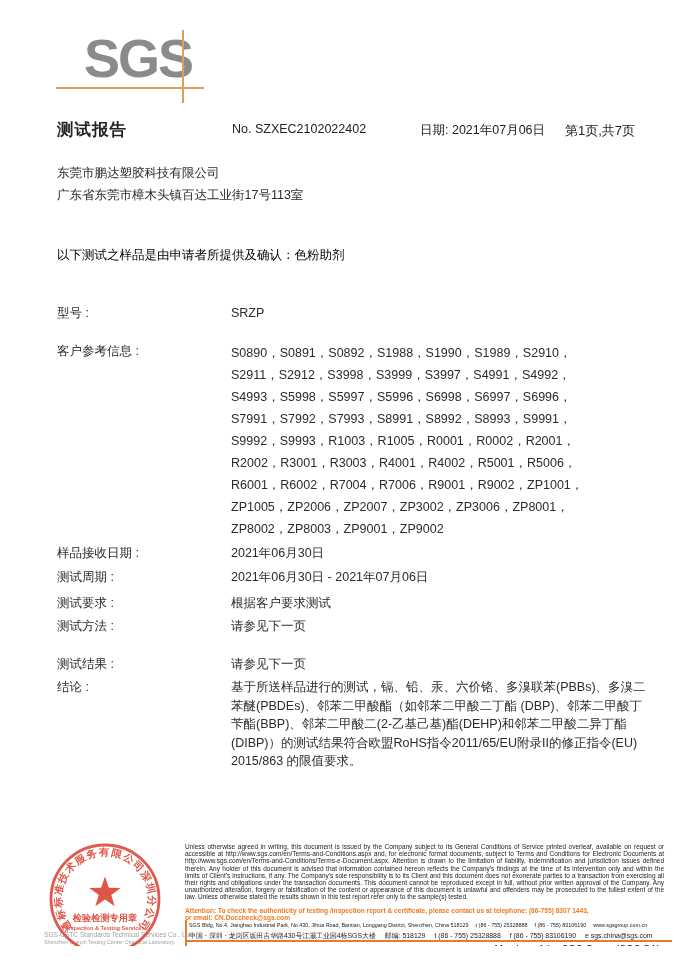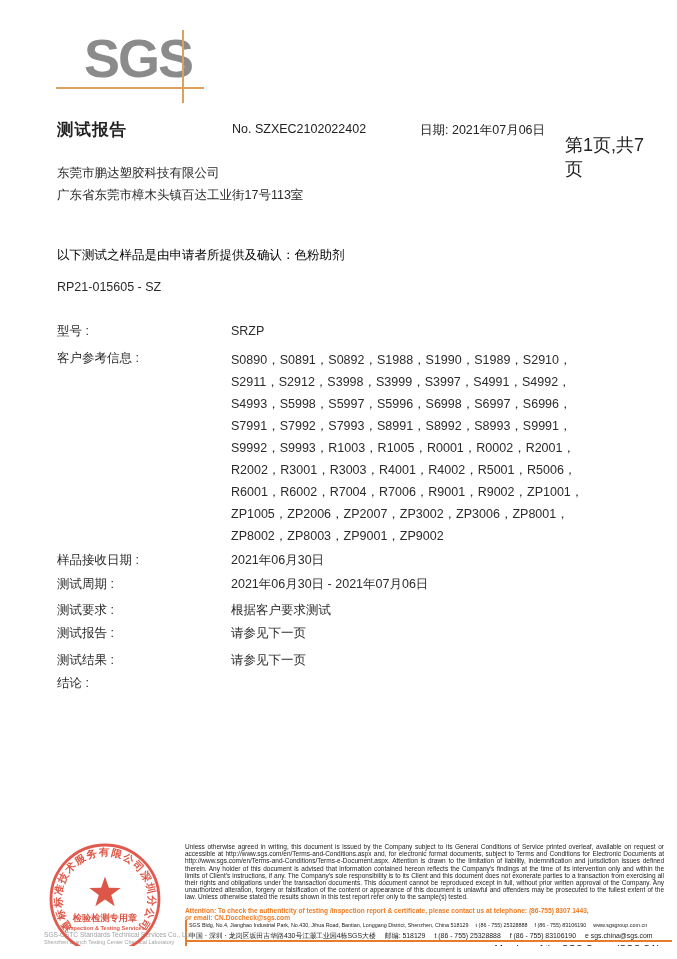--- a/index.html
+++ b/index.html
@@ -13,30 +13,30 @@
     position:absolute; left:84px; top:30px; font-size:54px; line-height:56px;
     font-weight:700; color:#8b8b8b; letter-spacing:-2px;
   }
   .logo-hline { position:absolute; left:56px; top:87px; width:148px; height:2px; background:#dfa05f; }
   .logo-vline { position:absolute; left:182px; top:30px; width:2px; height:73px; background:#dfa05f; }
   
   .title-row { position:absolute; left:57px; top:119px; width:596px; height:20px; }
   .doc-title { position:absolute; left:0; top:0; font-size:16.5px; font-weight:700; color:#222; letter-spacing:1px; }
   .report-no { position:absolute; left:175px; top:3px; font-size:12.5px; color:#222; }
   .report-date { position:absolute; left:363px; top:3px; font-size:12.5px; color:#222; }
-  .report-pages { position:absolute; left:508px; top:14px; font-size:18px; color:#222; }
+  .report-pages { position:absolute; left:508px; top:3px; font-size:13px; color:#222; }
   
   .applicant { position:absolute; left:57px; top:162px; font-size:12.5px; line-height:22px; color:#2b2b2b; }
   .intro { position:absolute; left:57px; top:247px; font-size:12.5px; color:#000000; }
   
   .fields { position:absolute; left:57px; top:278px; width:596px; font-size:12.5px; color:#2b2b2b; }
   .frow { display:flex; align-items:flex-start; line-height:18px; }
   .frow .lbl { width:174px; flex:none; }
   .frow .val { flex:1; }
-  .mt10 { margin-top:26px; } .mt9 { margin-top:9px; } .mt8 { margin-top:8px; }
+  .mt10 { margin-top:26px; } .mt9 { margin-top:20px; } .mt8 { margin-top:8px; }
   .mt6 { margin-top:6px;align-items:center; } .mt5 { margin-top:5px; } .mt4 { margin-top:4px; }
   .ref-lines div { line-height:22px; }
   .conclusion-val { line-height:18.5px; text-align:left; }
   
   .stamp { position:absolute; left:46px; top:841px; width:118px; height:118px; opacity:.88; z-index:3; }
   .company-lines { position:absolute; left:44px; top:931px; z-index:2; color:#a2a2a2; white-space:nowrap; }
   .company-lines .l1 { font-size:6.6px; line-height:8px; }
   .company-lines .l2 { font-size:5.4px; line-height:7px; }
   
   .f-disclaimer {
@@ -75,21 +75,20 @@
 
   <div class="applicant">
     <div>东莞市鹏达塑胶科技有限公司</div>
     <div>广东省东莞市樟木头镇百达工业街17号113室</div>
   </div>
 
   <div class="intro">以下测试之样品是由申请者所提供及确认：色粉助剂</div>
 
   <div class="fields">
     <div class="frow">
-      <div class="val">RP21-015605 - SZ</div>
     </div>
     <div class="frow mt10">
       <div class="lbl">型号 :</div>
       <div class="val">SRZP</div>
     </div>
     <div class="frow mt9">
       <div class="lbl">客户参考信息 :</div>
       <div class="val ref-lines">
         <div>S0890，S0891，S0892，S1988，S1990，S1989，S2910，</div>
         <div>S2911，S2912，S3998，S3999，S3997，S4991，S4992，</div>
@@ -108,29 +107,30 @@
     </div>
     <div class="frow mt6">
       <div class="lbl">测试周期 :</div>
       <div class="val">2021年06月30日 - 2021年07月06日</div>
     </div>
     <div class="frow mt8">
       <div class="lbl">测试要求 :</div>
       <div class="val">根据客户要求测试</div>
     </div>
     <div class="frow mt5">
-      <div class="lbl">测试报告 :</div>
+      <div class="lbl">测试方法 :</div>
       <div class="val">请参见下一页</div>
     </div>
     <div class="frow mt9">
       <div class="lbl">测试结果 :</div>
       <div class="val">请参见下一页</div>
     </div>
     <div class="frow mt5">
       <div class="lbl">结论 :</div>
+      <div class="val conclusion-val">基于所送样品进行的测试，镉、铅、汞、六价铬、多溴联苯(PBBs)、多溴二苯醚(PBDEs)、邻苯二甲酸酯（如邻苯二甲酸二丁酯 (DBP)、邻苯二甲酸丁苄酯(BBP)、邻苯二甲酸二(2-乙基己基)酯(DEHP)和邻苯二甲酸二异丁酯(DIBP)）的测试结果符合欧盟RoHS指令2011/65/EU附录II的修正指令(EU) 2015/863 的限值要求。</div>
     </div>
   </div>
 
   <div class="company-lines">
     <div class="l1">SGS-CSTC Standards Technical Services Co., Ltd.</div>
     <div class="l2">Shenzhen Branch Testing Center Chemical Laboratory</div>
   </div>
 
   <svg class="stamp" viewBox="0 0 118 118">
     <defs>

